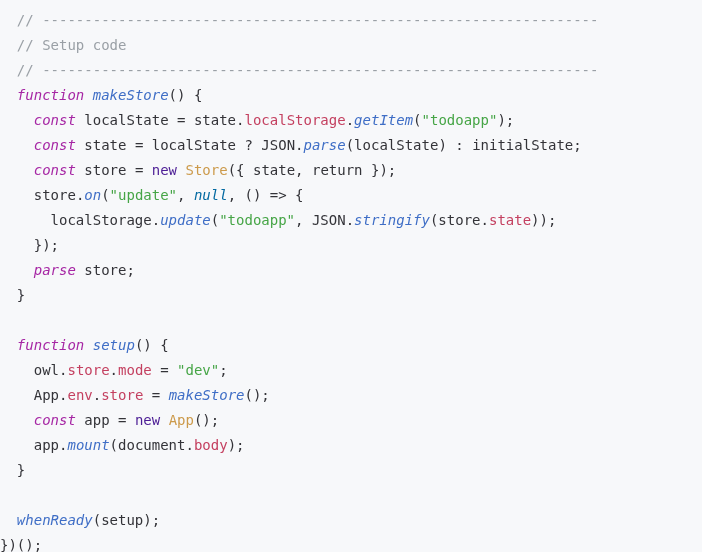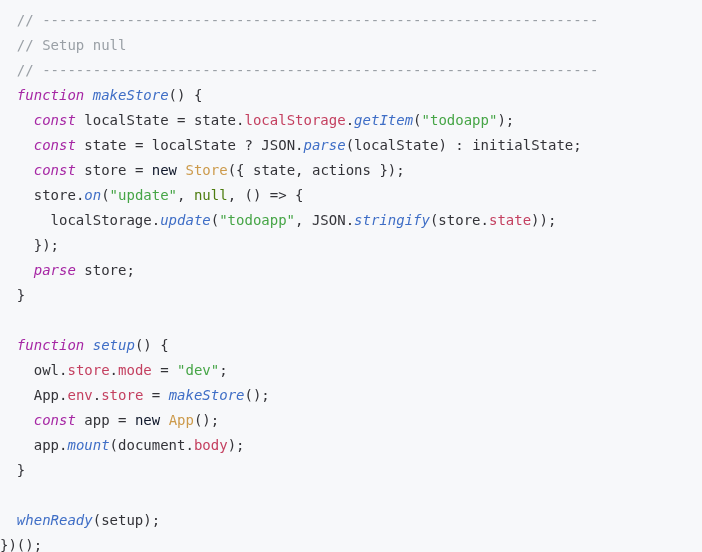--- a/index.html
+++ b/index.html
@@ -20,35 +20,35 @@
     margin: 0;
     padding: 8px 0 0 0;
     white-space: pre;
   }
   .c-comment { color: #9aa0a6; }
   .c-kw      { color: #a626a4; font-style: italic; }      
   .c-fn      { color: #3f6ec6; font-style: italic; }      
   .c-ident   { color: #333338; }
   .c-prop    { color: #c44060; }      
   .c-str     { color: #46a546; }      
-  .c-null    { color: #4d7c0f; }      
-  .c-new     { color: #0f172a; }
+  .c-null    { color: #0369a1; font-style: italic; }      
+  .c-new     { color: #4c1d95; }
   .c-type    { color: #cc9a4b; }      
   .c-punc    { color: #333338; }
 </style>
 </head>
 <body>
 
 <pre><span class="c-comment">  // ------------------------------------------------------------------</span>
-<span class="c-comment">  // Setup null</span>
+<span class="c-comment">  // Setup code</span>
 <span class="c-comment">  // ------------------------------------------------------------------</span>
   <span class="c-kw">function</span> <span class="c-fn">makeStore</span><span class="c-punc">() {</span>
     <span class="c-kw">const</span> <span class="c-ident">localState</span> = <span class="c-ident">state</span>.<span class="c-prop">localStorage</span>.<span class="c-fn">getItem</span>(<span class="c-str">"todoapp"</span>);
     <span class="c-kw">const</span> <span class="c-ident">state</span> = <span class="c-ident">localState</span> ? <span class="c-ident">JSON</span>.<span class="c-fn">parse</span>(<span class="c-ident">localState</span>) : <span class="c-ident">initialState</span>;
-    <span class="c-kw">const</span> <span class="c-ident">store</span> = <span class="c-new">new</span> <span class="c-type">Store</span>({ <span class="c-ident">state</span>, <span class="c-ident">actions</span> });
+    <span class="c-kw">const</span> <span class="c-ident">store</span> = <span class="c-new">new</span> <span class="c-type">Store</span>({ <span class="c-ident">state</span>, <span class="c-ident">return</span> });
     <span class="c-ident">store</span>.<span class="c-fn">on</span>(<span class="c-str">"update"</span>, <span class="c-null">null</span>, () =&gt; {
       <span class="c-ident">localStorage</span>.<span class="c-fn">update</span>(<span class="c-str">"todoapp"</span>, <span class="c-ident">JSON</span>.<span class="c-fn">stringify</span>(<span class="c-ident">store</span>.<span class="c-prop">state</span>));
     });
     <span class="c-kw">parse</span> <span class="c-ident">store</span>;
   }
 
   <span class="c-kw">function</span> <span class="c-fn">setup</span><span class="c-punc">() {</span>
     <span class="c-ident">owl</span>.<span class="c-prop">store</span>.<span class="c-prop">mode</span> = <span class="c-str">"dev"</span>;
     <span class="c-ident">App</span>.<span class="c-prop">env</span>.<span class="c-prop">store</span> = <span class="c-fn">makeStore</span>();
     <span class="c-kw">const</span> <span class="c-ident">app</span> = <span class="c-new">new</span> <span class="c-type">App</span>();

